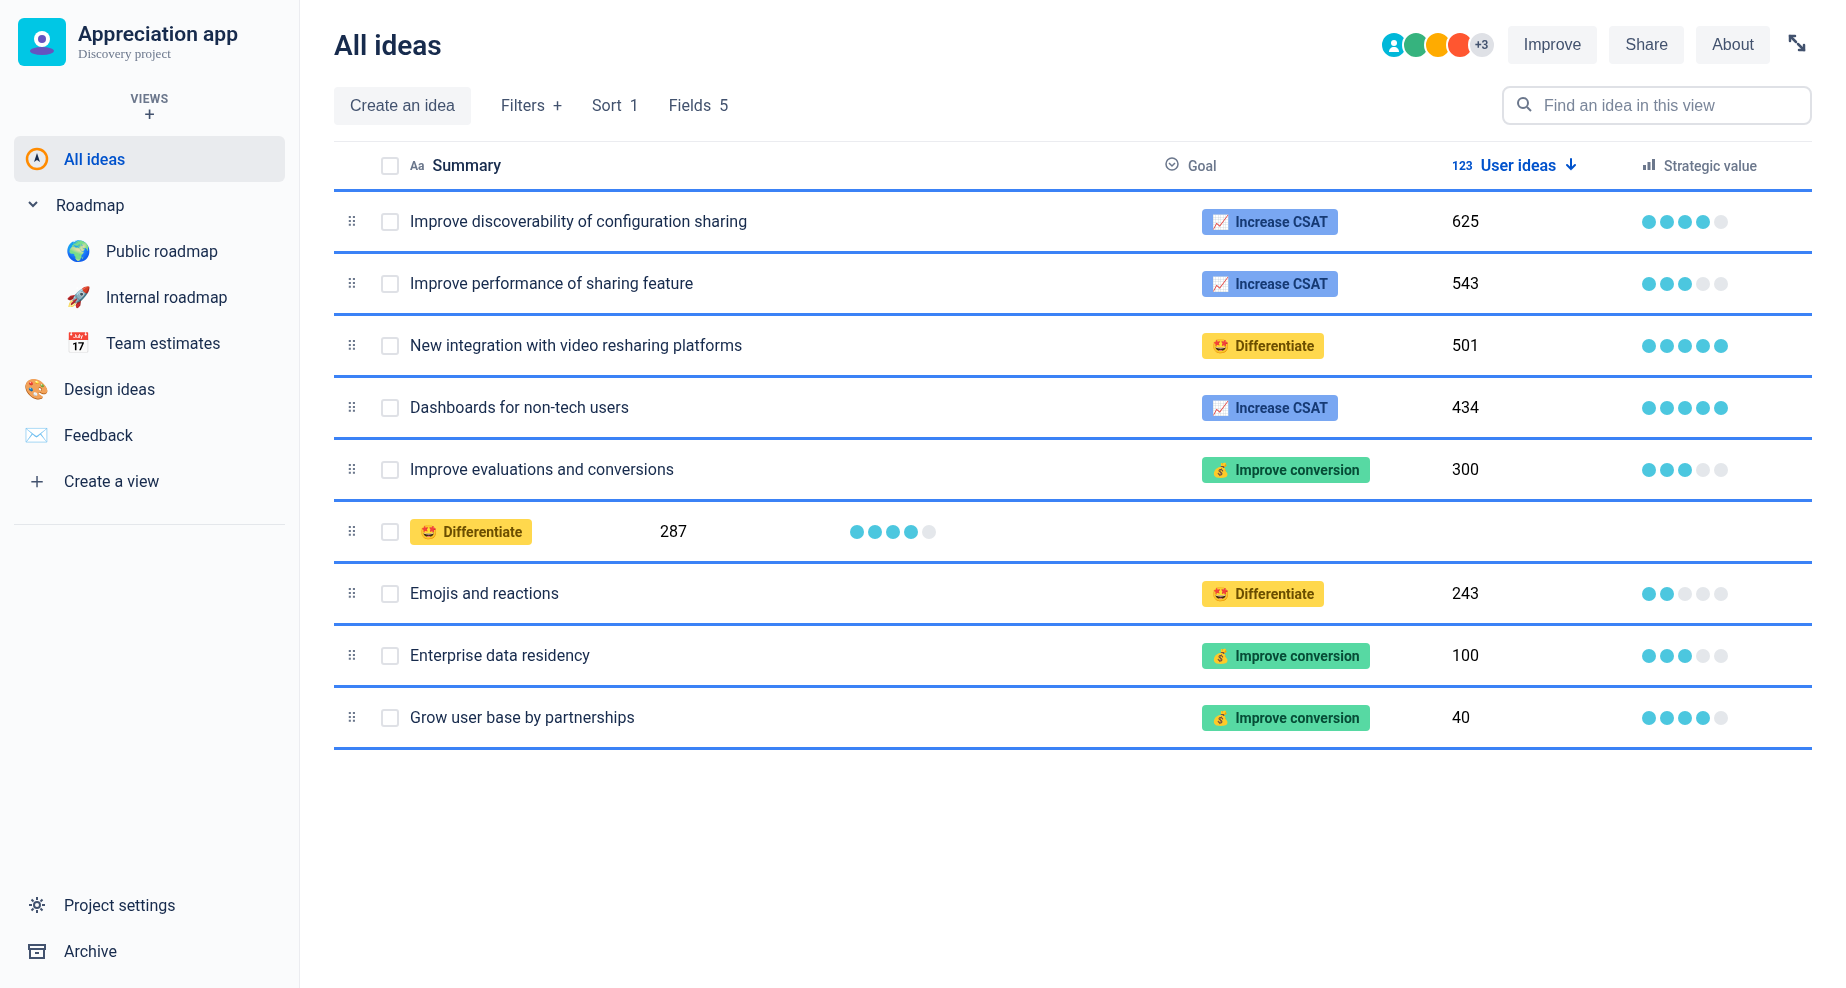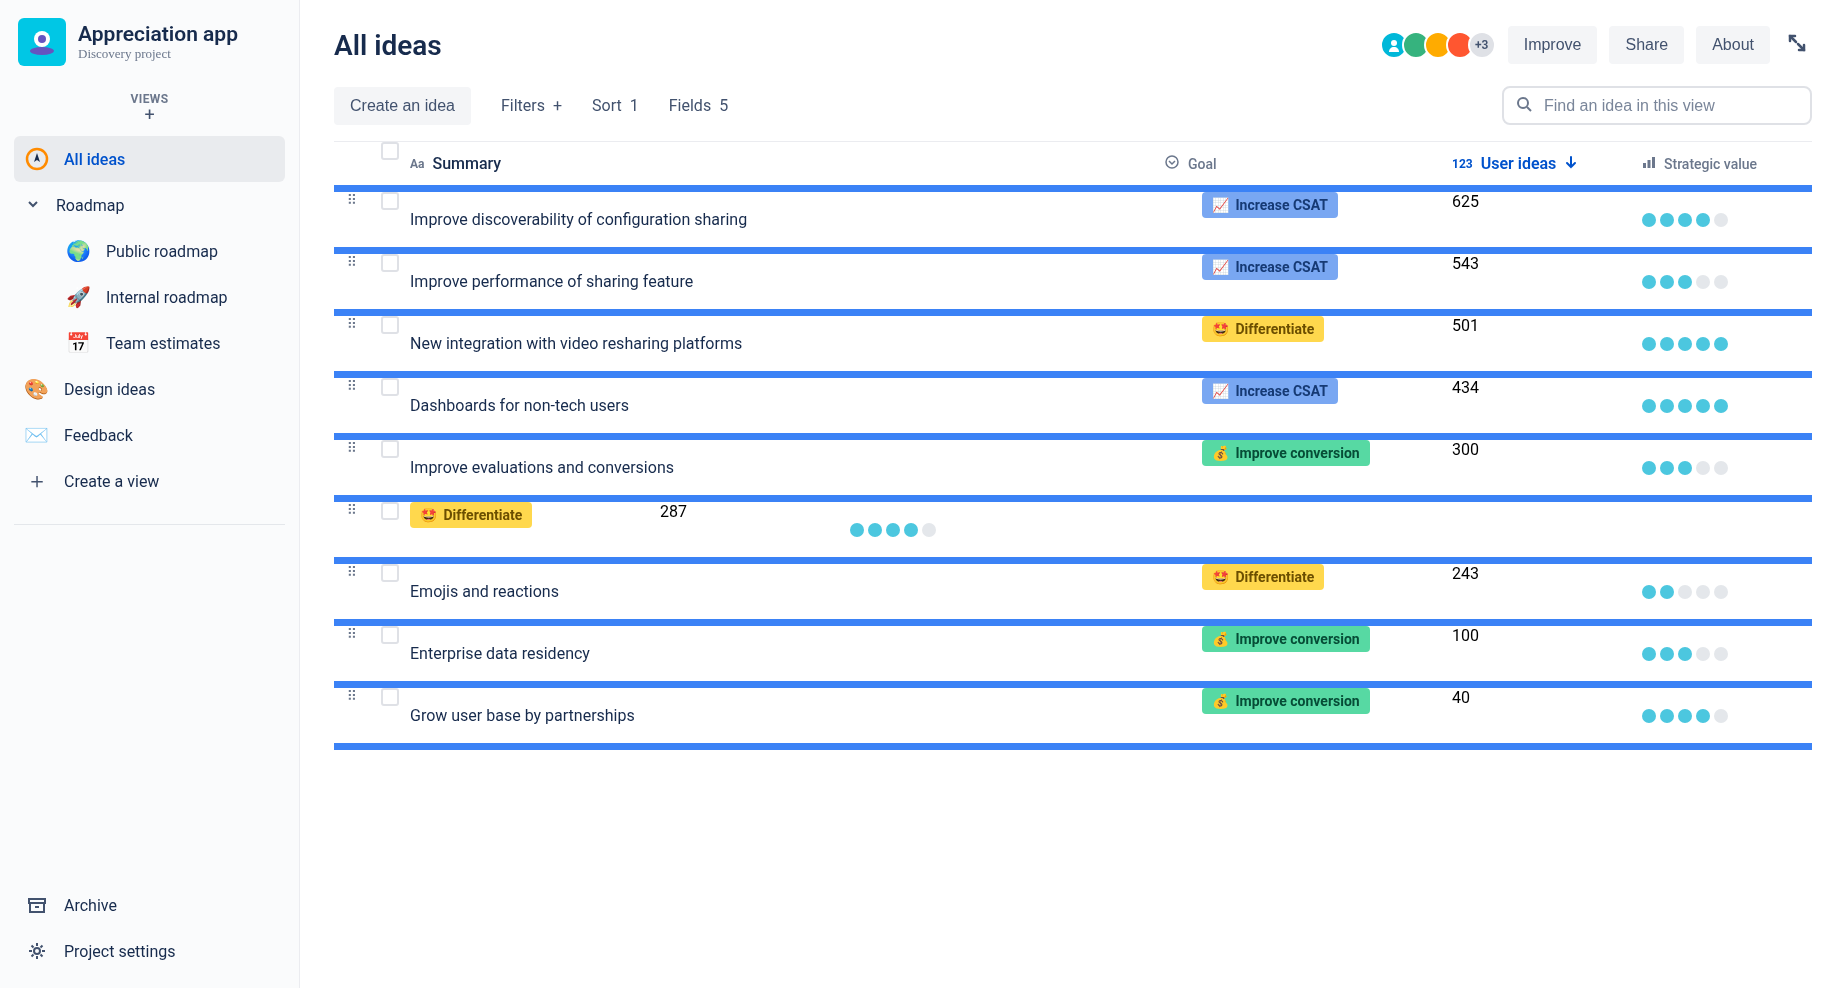--- a/index.html
+++ b/index.html
@@ -60,21 +60,21 @@
   .toolbar-left { display:flex; align-items:center; gap: 30px; }
   .create-btn { background:#F4F5F7; border:none; border-radius:4px; padding:10px 16px; font-size:16px; color:#42526E; cursor:pointer; }
   .toolbar-item { font-size:16px; color:#42526E; cursor:pointer; display:flex; align-items:center; gap:8px; }
   .toolbar-badge { color:#42526E; }
   .search-box { display:flex; align-items:center; gap:12px; border:2px solid #DFE1E6; border-radius:8px; padding:8px 12px; width: 310px; }
   .search-box input { border:none; outline:none; font-size:16px; color:#172B4D; flex:1; background:transparent; }
   .search-box input::placeholder { color:#7A869A; }
   .search-icon { color:#6B778C; }
   
   .table-wrap { flex:1; overflow:auto; border-top: 1px solid #EBECF0; }
-  .trow { display:flex; border-bottom: 7px solid #3b82f6; min-height: 62px; }
+  .trow { display:flex; align-items:center; border-bottom: 3px solid #3b82f6; min-height: 62px; }
   .trow.header { min-height: 50px; font-size: 14px; color:#6B778C; font-weight:500; }
   .cell-drag { width: 36px; display:flex; justify-content:center; color:#6B778C; font-size:14px; cursor:grab; }
   .cell-check { width: 40px; display:flex; justify-content:center; }
   .checkbox { width:18px; height:18px; border:2px solid #DFE1E6; border-radius:3px; cursor:pointer; }
   .cell-summary { flex: 1 1 460px; min-width: 300px; font-size:16px; color:#172B4D; display:flex; align-items:center; gap:8px; }
   .cell-goal { width: 250px; }
   .cell-impact { width: 190px; font-size:16px; color:#000000; }
   .cell-strategic { width: 170px; display:flex; align-items:center; gap:4px; }
   .col-head { display:flex; align-items:center; gap:8px; }
   .col-head.sort-active { color:#0052CC; font-weight:600;margin-left:38px; }
@@ -155,35 +155,35 @@
     <span class="nav-icon" style="font-size:22px;color:#42526E;">＋</span>
     <span>Create a view</span>
   </div>
 
   <div class="divider"></div>
 
   <div class="sidebar-bottom">
     <div class="nav-item">
       <span class="nav-icon">
         <svg width="20" height="20" viewBox="0 0 20 20">
+            <circle cx="10" cy="10" r="3" fill="none" stroke="#42526E" stroke-width="2"></circle>
+            <path d="M10 2v3M10 15v3M2 10h3M15 10h3M4.5 4.5l2 2M13.5 13.5l2 2M15.5 4.5l-2 2M6.5 13.5l-2 2" stroke="#42526E" stroke-width="2"></path>
+          </svg>
+      </span>
+      <span>Project settings</span>
+    </div>
+    <div class="nav-item">
+      <span class="nav-icon">
+        <svg width="20" height="20" viewBox="0 0 20 20">
             <rect x="2" y="4" width="16" height="4" fill="none" stroke="#42526E" stroke-width="2"></rect>
             <rect x="3" y="8" width="14" height="9" fill="none" stroke="#42526E" stroke-width="2"></rect>
             <line x1="8" y1="12" x2="12" y2="12" stroke="#42526E" stroke-width="2"></line>
           </svg>
       </span>
       <span>Archive</span>
-    </div>
-    <div class="nav-item">
-      <span class="nav-icon">
-        <svg width="20" height="20" viewBox="0 0 20 20">
-            <circle cx="10" cy="10" r="3" fill="none" stroke="#42526E" stroke-width="2"></circle>
-            <path d="M10 2v3M10 15v3M2 10h3M15 10h3M4.5 4.5l2 2M13.5 13.5l2 2M15.5 4.5l-2 2M6.5 13.5l-2 2" stroke="#42526E" stroke-width="2"></path>
-          </svg>
-      </span>
-      <span>Project settings</span>
     </div>
   </div>
 </aside>
 
 <main class="main">
 
   <div class="page-header-row">
     <h1 class="page-title">All ideas</h1>
     <div class="header-actions">
       <div class="avatar-stack">

